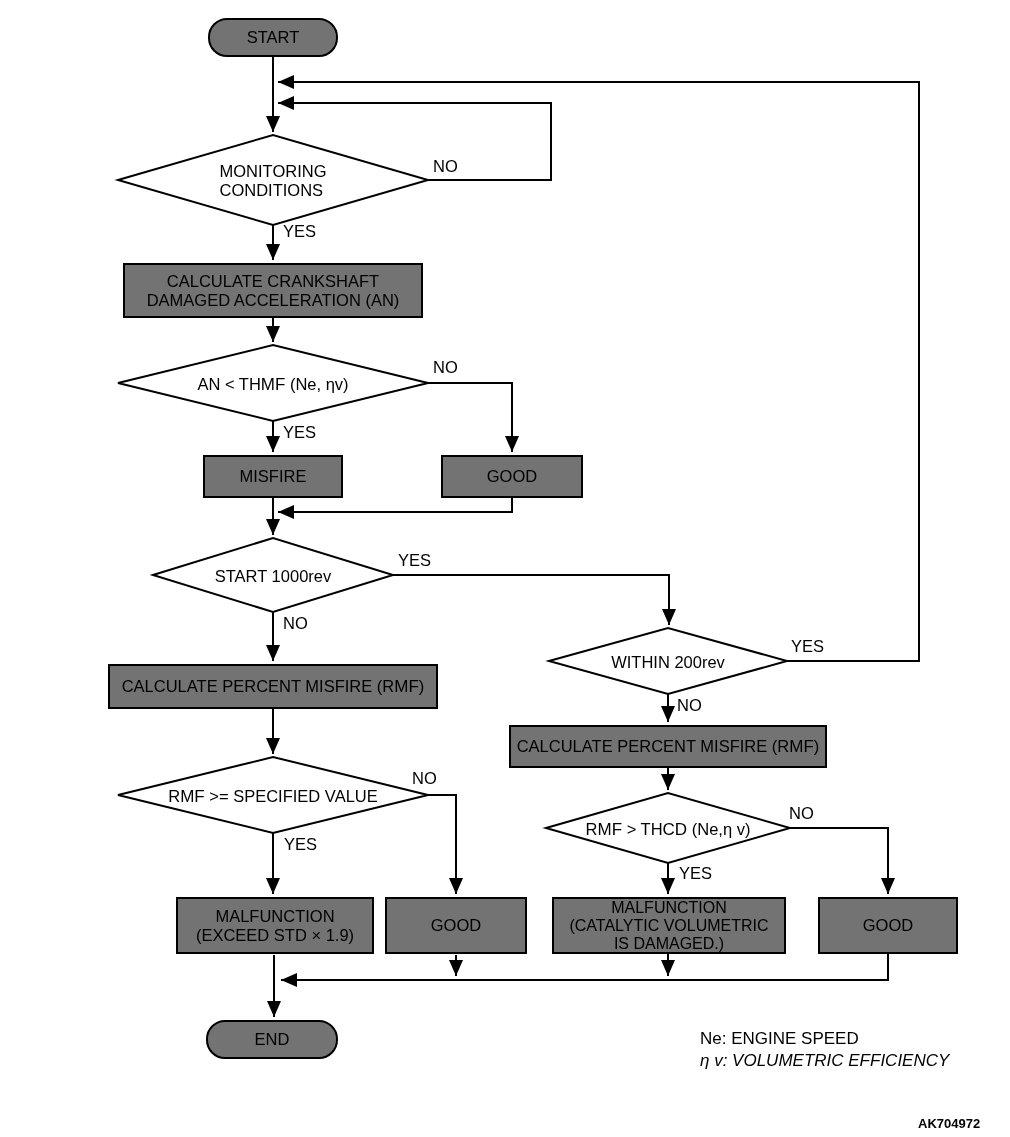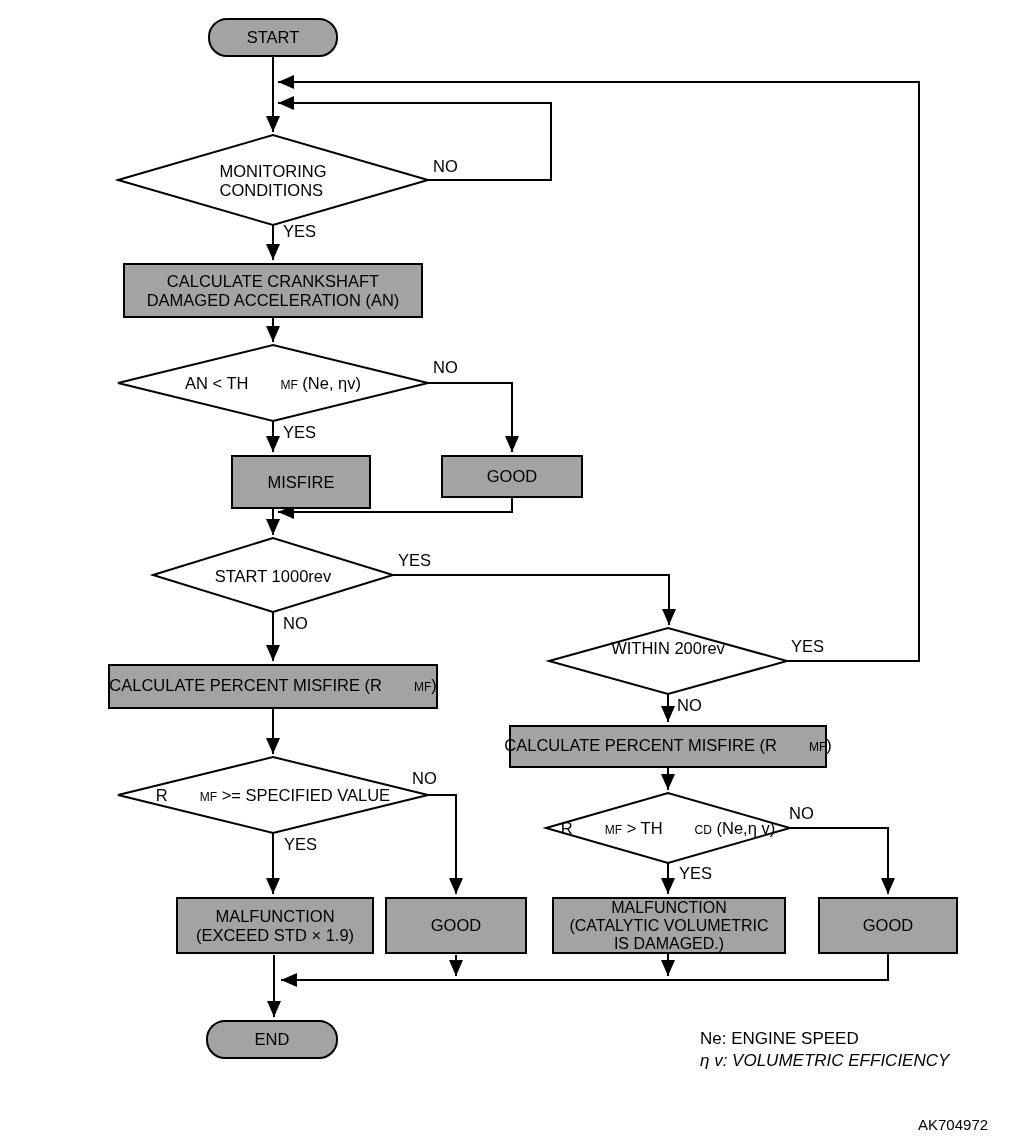--- a/index.html
+++ b/index.html
@@ -10,21 +10,21 @@
     background: #ffffff;
     font-family: "Liberation Sans", "DejaVu Sans", sans-serif;
     color: #000;
     overflow: hidden;
   }
   #wires { position: absolute; left: 0; top: 0; width: 1010px; height: 1137px; }
   .box {
     position: absolute;
     box-sizing: border-box;
     border: 2px solid #000;
-    background: #a3a3a3;
+    background: #737373;
     display: flex;
     flex-direction: column;
     align-items: center;
     justify-content: center;
     text-align: center;
     font-size: 16.5px;
     line-height: 19px;
     white-space: nowrap;
   }
   .terminal { border-radius: 19px; }
@@ -34,31 +34,31 @@
     font-size: 16.5px;
     line-height: 19px;
     white-space: nowrap;
   }
   .elabel {
     position: absolute;
     font-size: 16.5px;
     line-height: 18px;
     white-space: nowrap;
   }
-  .sub { font-size: 12px; padding-left: 32px; }
+  .sub { font-size: 17px; }
   .legend {
     position: absolute;
     font-size: 17px;
     line-height: 22px;
     white-space: nowrap;
   }
   .figcode {
     position: absolute;
-    font-size: 15px;
-    font-weight: normal;
+    font-size: 13px;
+    font-weight: bold;
     white-space: nowrap;
   }
   .small3 { font-size: 16px; line-height: 18px; }
 </style>
 </head>
 <body>
 
 <div id="canvas">
 
   <svg id="wires" viewBox="0 0 1010 1137" xmlns="http://www.w3.org/2000/svg">
@@ -124,21 +124,21 @@
 
   <div class="box terminal" style="left:208px; top:18px; width:130px; height:39px;">
     <div>START</div>
   </div>
 
   <div class="box" style="left:123px; top:263px; width:300px; height:55px;">
     <div>CALCULATE CRANKSHAFT</div>
     <div>DAMAGED ACCELERATION (AN)</div>
   </div>
 
-  <div class="box" style="left:203px; top:455px; width:140px; height:54px;margin-left:28px;">
+  <div class="box" style="left:203px; top:455px; width:140px; height:43px;">
     <div>MISFIRE</div>
   </div>
 
   <div class="box" style="left:441px; top:455px; width:142px; height:43px;">
     <div>GOOD</div>
   </div>
 
   <div class="box" style="left:108px; top:664px; width:330px; height:45px;">
     <div><span>CALCULATE PERCENT MISFIRE (R</span><span class="sub">MF</span><span>)</span></div>
   </div>
@@ -176,21 +176,21 @@
   </div>
 
   <div class="dtext" style="left:273px; top:384px;"><span>AN &lt; TH</span><span class="sub">MF</span><span> (Ne, ηv)</span></div>
 
   <div class="dtext" style="left:273px; top:576px;">
     <span>START 1000rev</span>
   </div>
 
   <div class="dtext" style="left:273px; top:796px;"><span>R</span><span class="sub">MF</span><span> &gt;= SPECIFIED VALUE</span></div>
 
-  <div class="dtext" style="left:668px; top:648px;">
+  <div class="dtext" style="left:668px; top:662px;">
     <span>WITHIN 200rev</span>
   </div>
 
   <div class="dtext" style="left:668px; top:829px;"><span>R</span><span class="sub">MF</span><span> &gt; TH</span><span class="sub">CD</span><span> (Ne,η v)</span></div>
 
   <span class="elabel" style="left:433px; top:157px;">NO</span>
   <span class="elabel" style="left:283px; top:222px;">YES</span>
   <span class="elabel" style="left:433px; top:358px;">NO</span>
   <span class="elabel" style="left:283px; top:423px;">YES</span>
   <span class="elabel" style="left:398px; top:551px;">YES</span>

